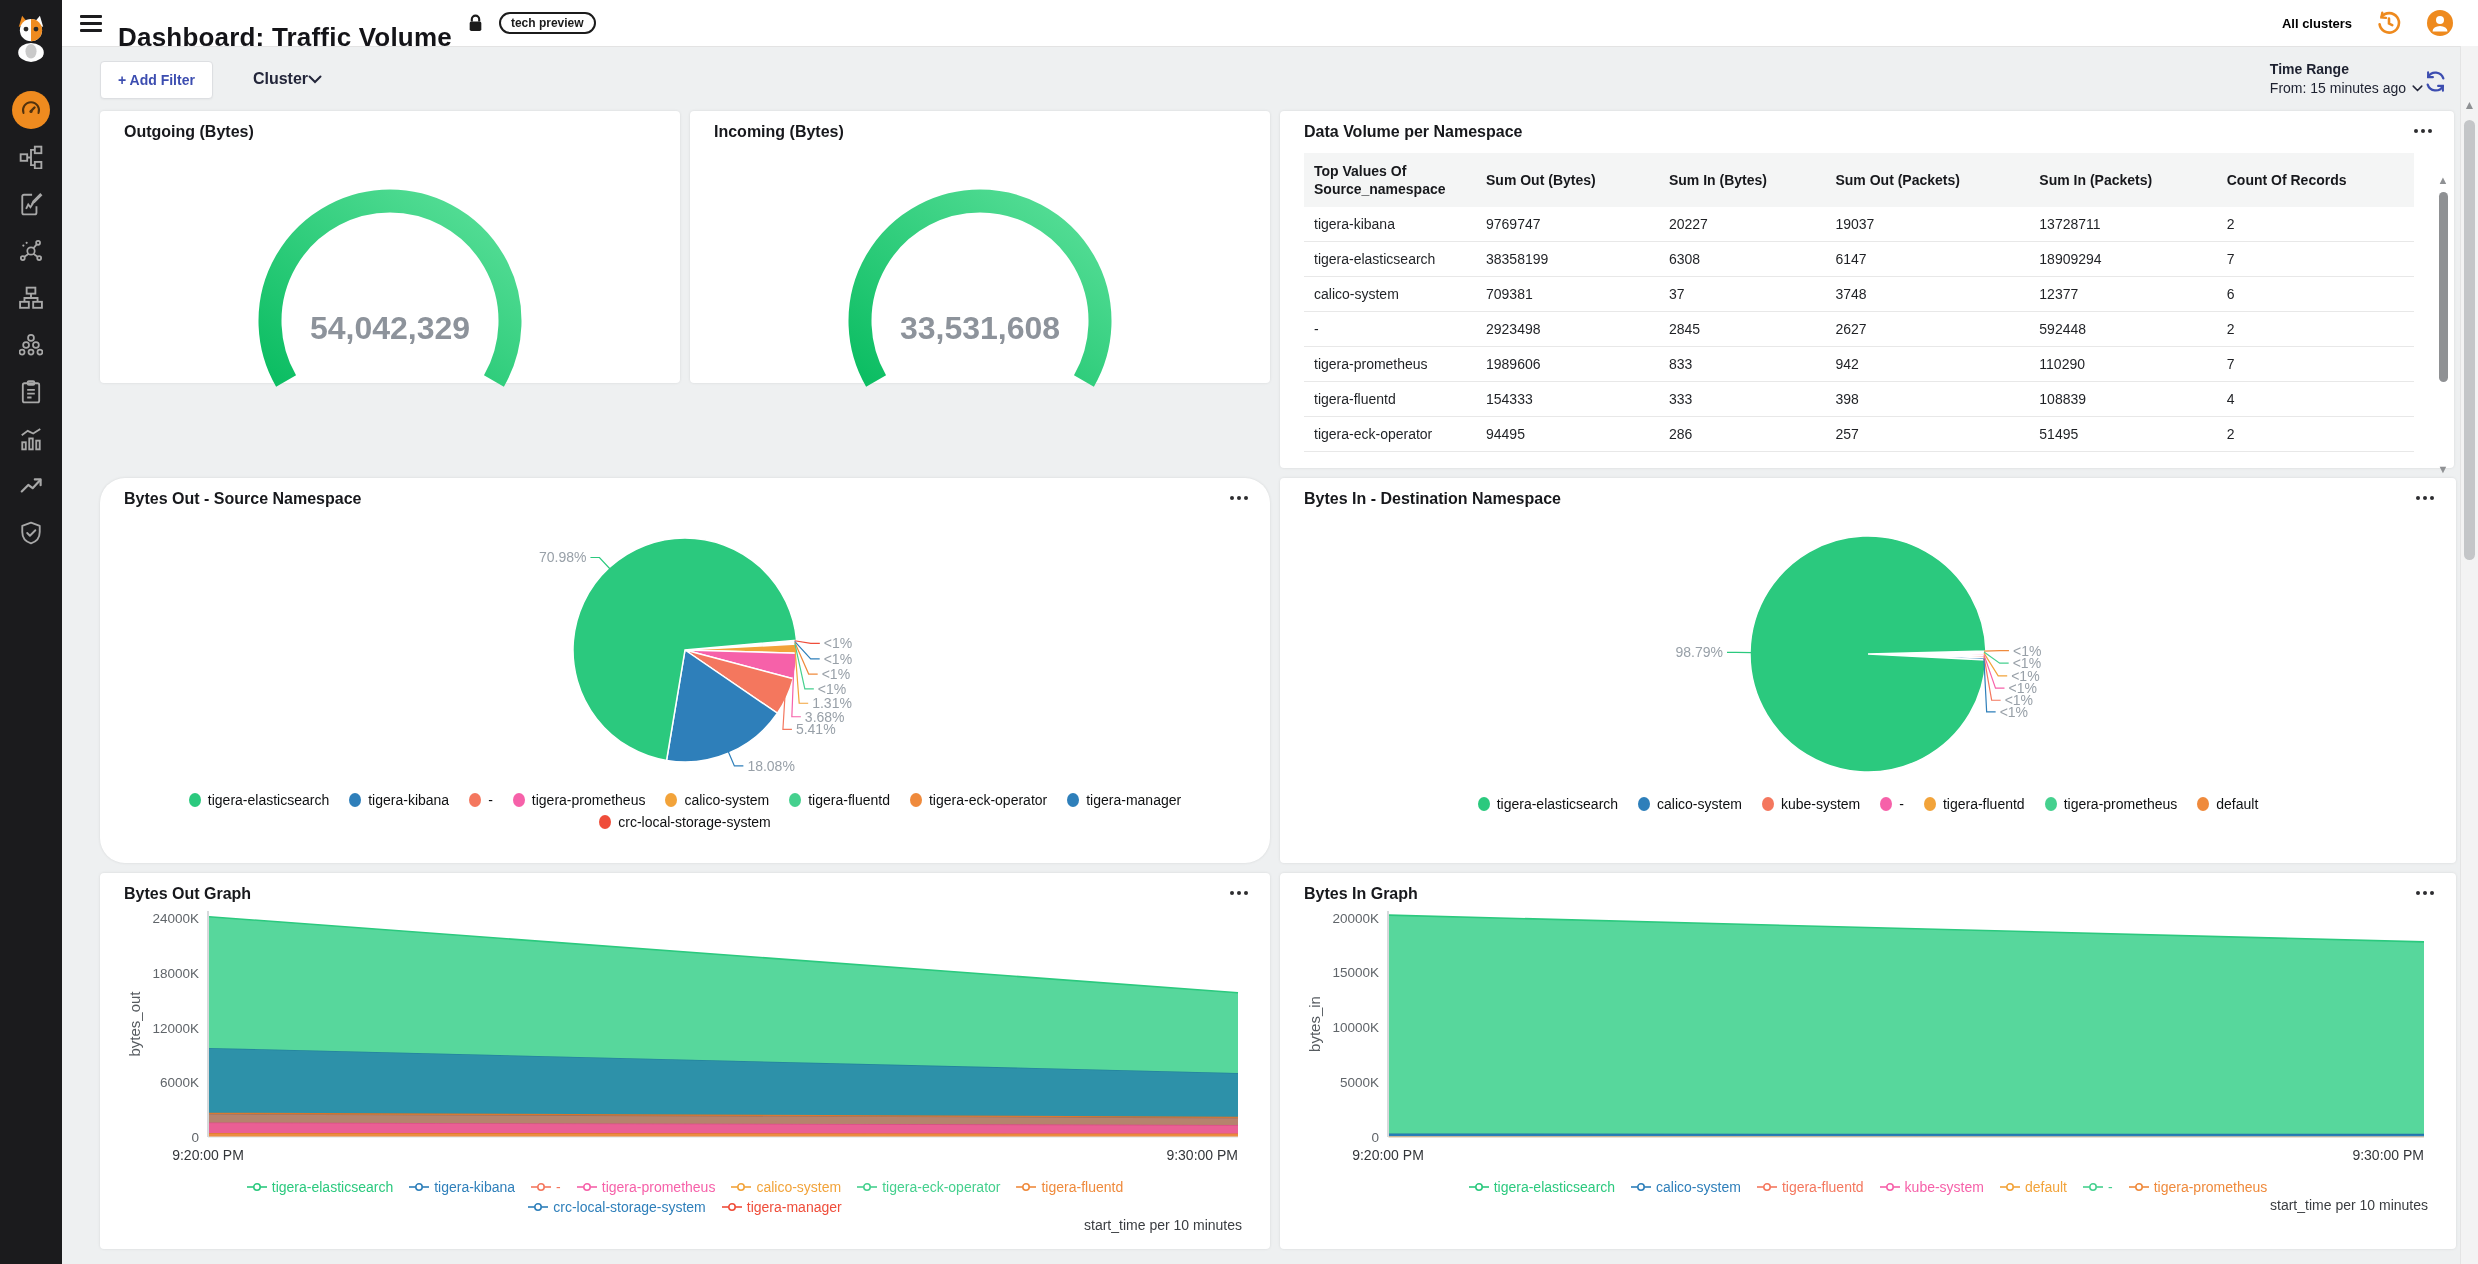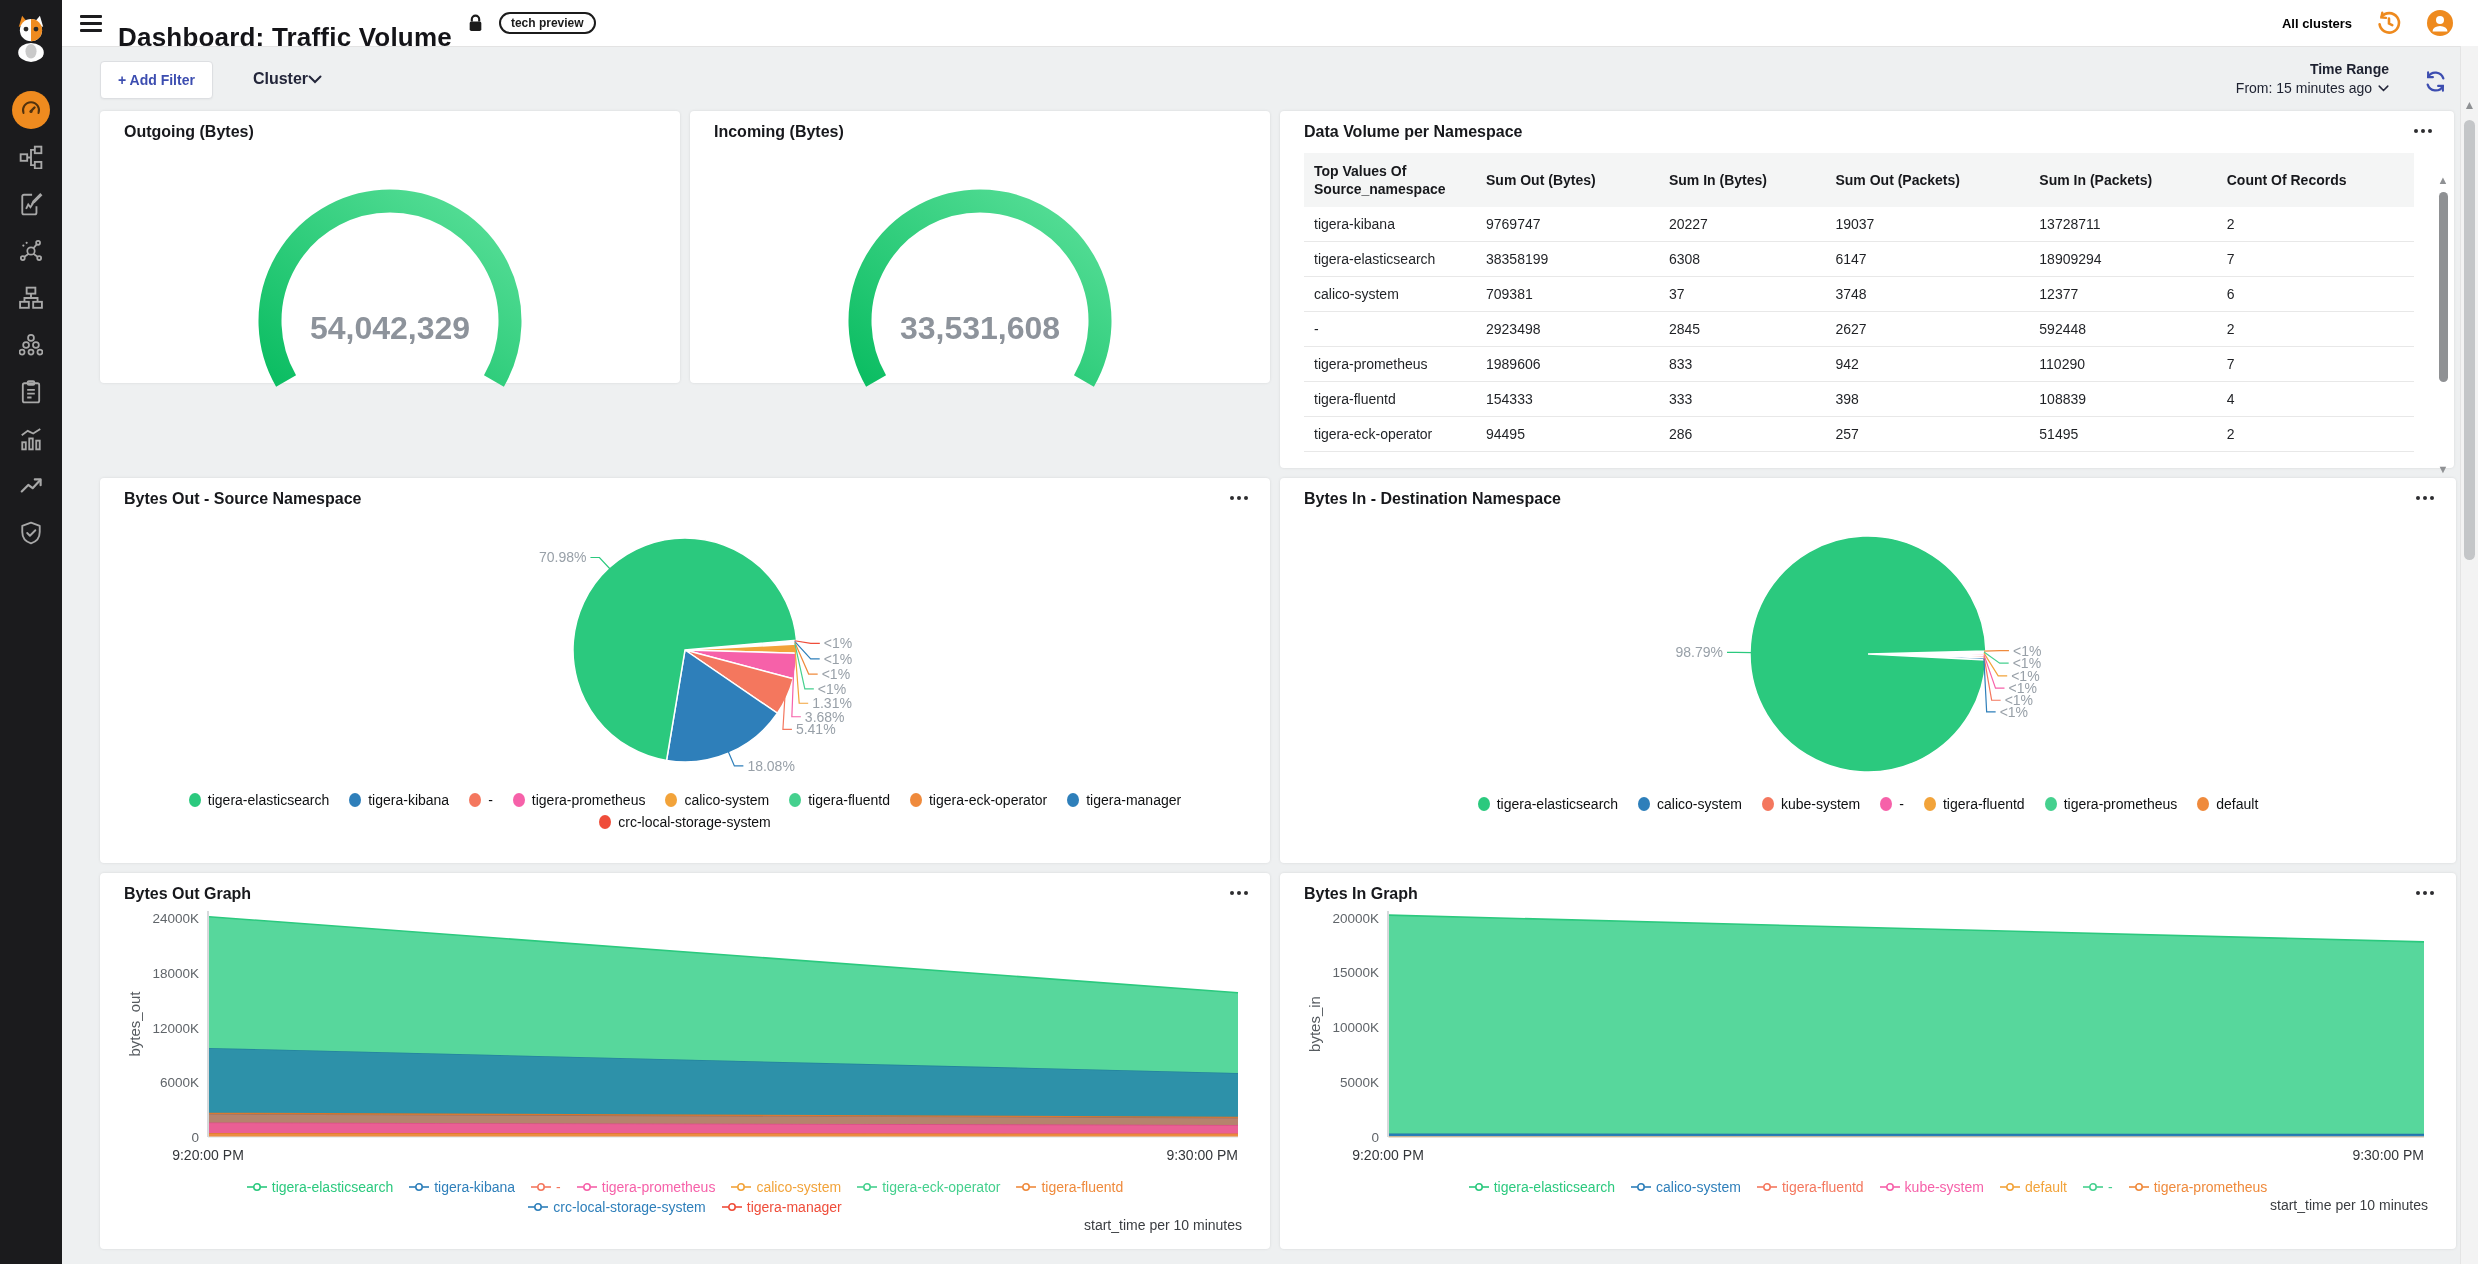--- a/index.html
+++ b/index.html
@@ -17,33 +17,33 @@
   .tb-title{font-size:26px;font-weight:700;color:#141418;letter-spacing:.2px;white-space:nowrap;margin-top:28px;}
   .badge{border:2px solid #1b1b1b;border-radius:11px;font-size:12px;font-weight:700;padding:2px 10px;color:#1b1b1b;white-space:nowrap;}
   .tb-right{margin-left:auto;display:flex;align-items:center;gap:24px;}
   .all-clusters{font-size:13px;font-weight:700;color:#000000;}
   .icon-btn{cursor:pointer;display:flex;align-items:center;}
   
   .content{flex:1;padding:14px 24px 16px 38px;overflow:hidden;}
   .filterbar{display:flex;align-items:flex-start;margin-bottom:12px;}
   .add-filter{background:#fff;border:1px solid #dddfe2;border-radius:4px;padding:10px 17px;color:#3c4db0;font-weight:700;font-size:14px;cursor:pointer;box-shadow:0 1px 2px rgba(0,0,0,.04);}
   .cluster-dd{margin-left:40px;display:flex;align-items:center;gap:0;font-size:16px;font-weight:700;color:#23263a;padding-top:9px;cursor:pointer;}
-  .fb-right{margin-left:auto;display:flex;align-items:flex-start;gap:34px;padding-right:6px;text-align:right;}
+  .fb-right{margin-left:auto;display:flex;align-items:flex-start;padding-right:6px;}
   .time-range{font-size:14px;color:#1d2130;}
   .tr-label{font-weight:700;font-size:14px;}
   .tr-value{font-size:14px;margin-top:3px;display:flex;align-items:center;gap:6px;cursor:pointer;}
   
   .row{display:flex;gap:10px;margin-bottom:10px;}
   .card{background:#fff;border-radius:4px;box-shadow:0 0 3px rgba(0,0,0,.10);padding:12px 24px 6px;position:relative;box-sizing:border-box;}
   .card-title{font-size:16px;font-weight:700;color:#17181c;}
   .dots{position:absolute;top:14px;right:18px;display:flex;gap:3px;cursor:pointer;padding:4px;}
   .dots i{width:4px;height:4px;border-radius:50%;background:#2d2d30;display:block;}
   .gauge-card{width:580px;height:272px;}
   .table-card{flex:1;height:357px;}
-  .pie-card-l{width:1297px;height:385px;}
+  .pie-card-l{width:1297px;height:385px;border-radius:25px;}
   .pie-card-r{flex:1;height:385px;}
   .graph-card-l{width:1170px;height:376px;}
   .graph-card-r{flex:1;height:376px;}
   
   .tbl-clip{height:302px;overflow:hidden;margin-top:12px;margin-right:16px;}
   table{width:100%;border-collapse:collapse;font-size:14px;}
   th{background:#f4f5f5;text-align:left;font-weight:700;color:#17181c;padding:9px 10px;line-height:1.3;vertical-align:middle;}
   th:first-child{width:152px;max-width:152px;}
   td{padding:9px 10px;border-bottom:1px solid #e8e8e8;color:#1f2125;}
   .tbl-sb{position:absolute;right:4px;top:64px;height:300px;width:14px;display:flex;flex-direction:column;align-items:center;}

